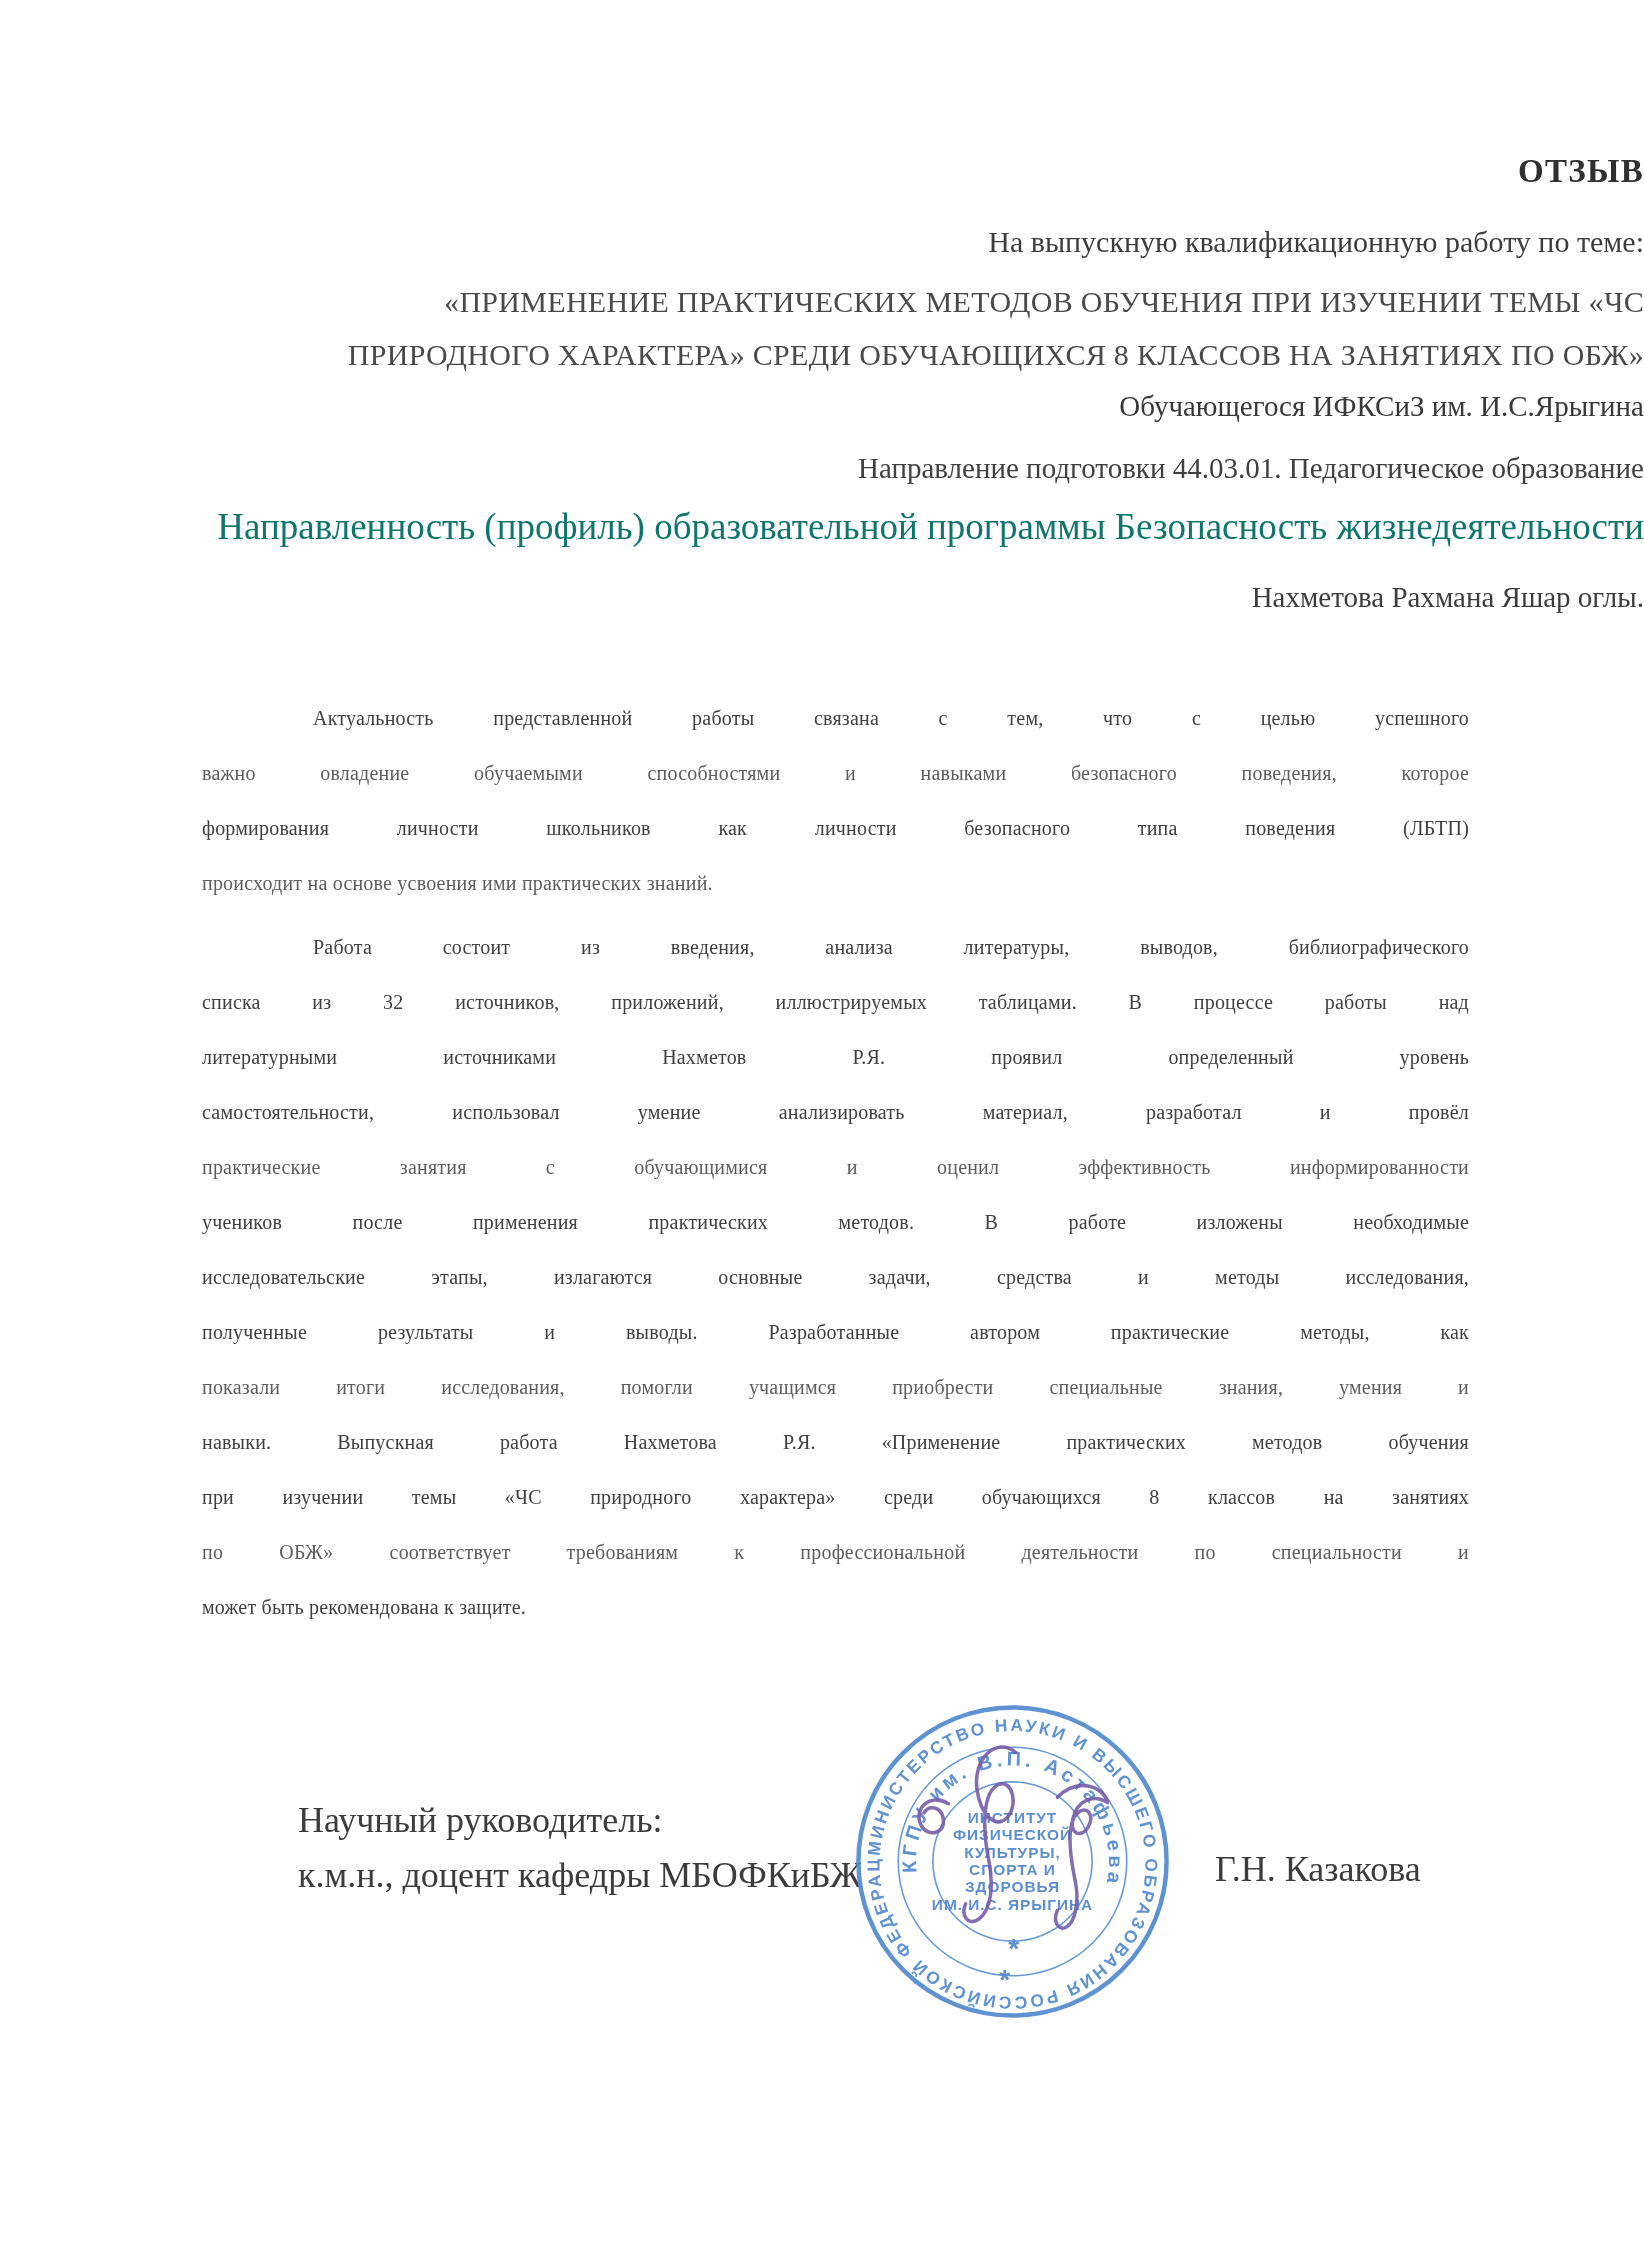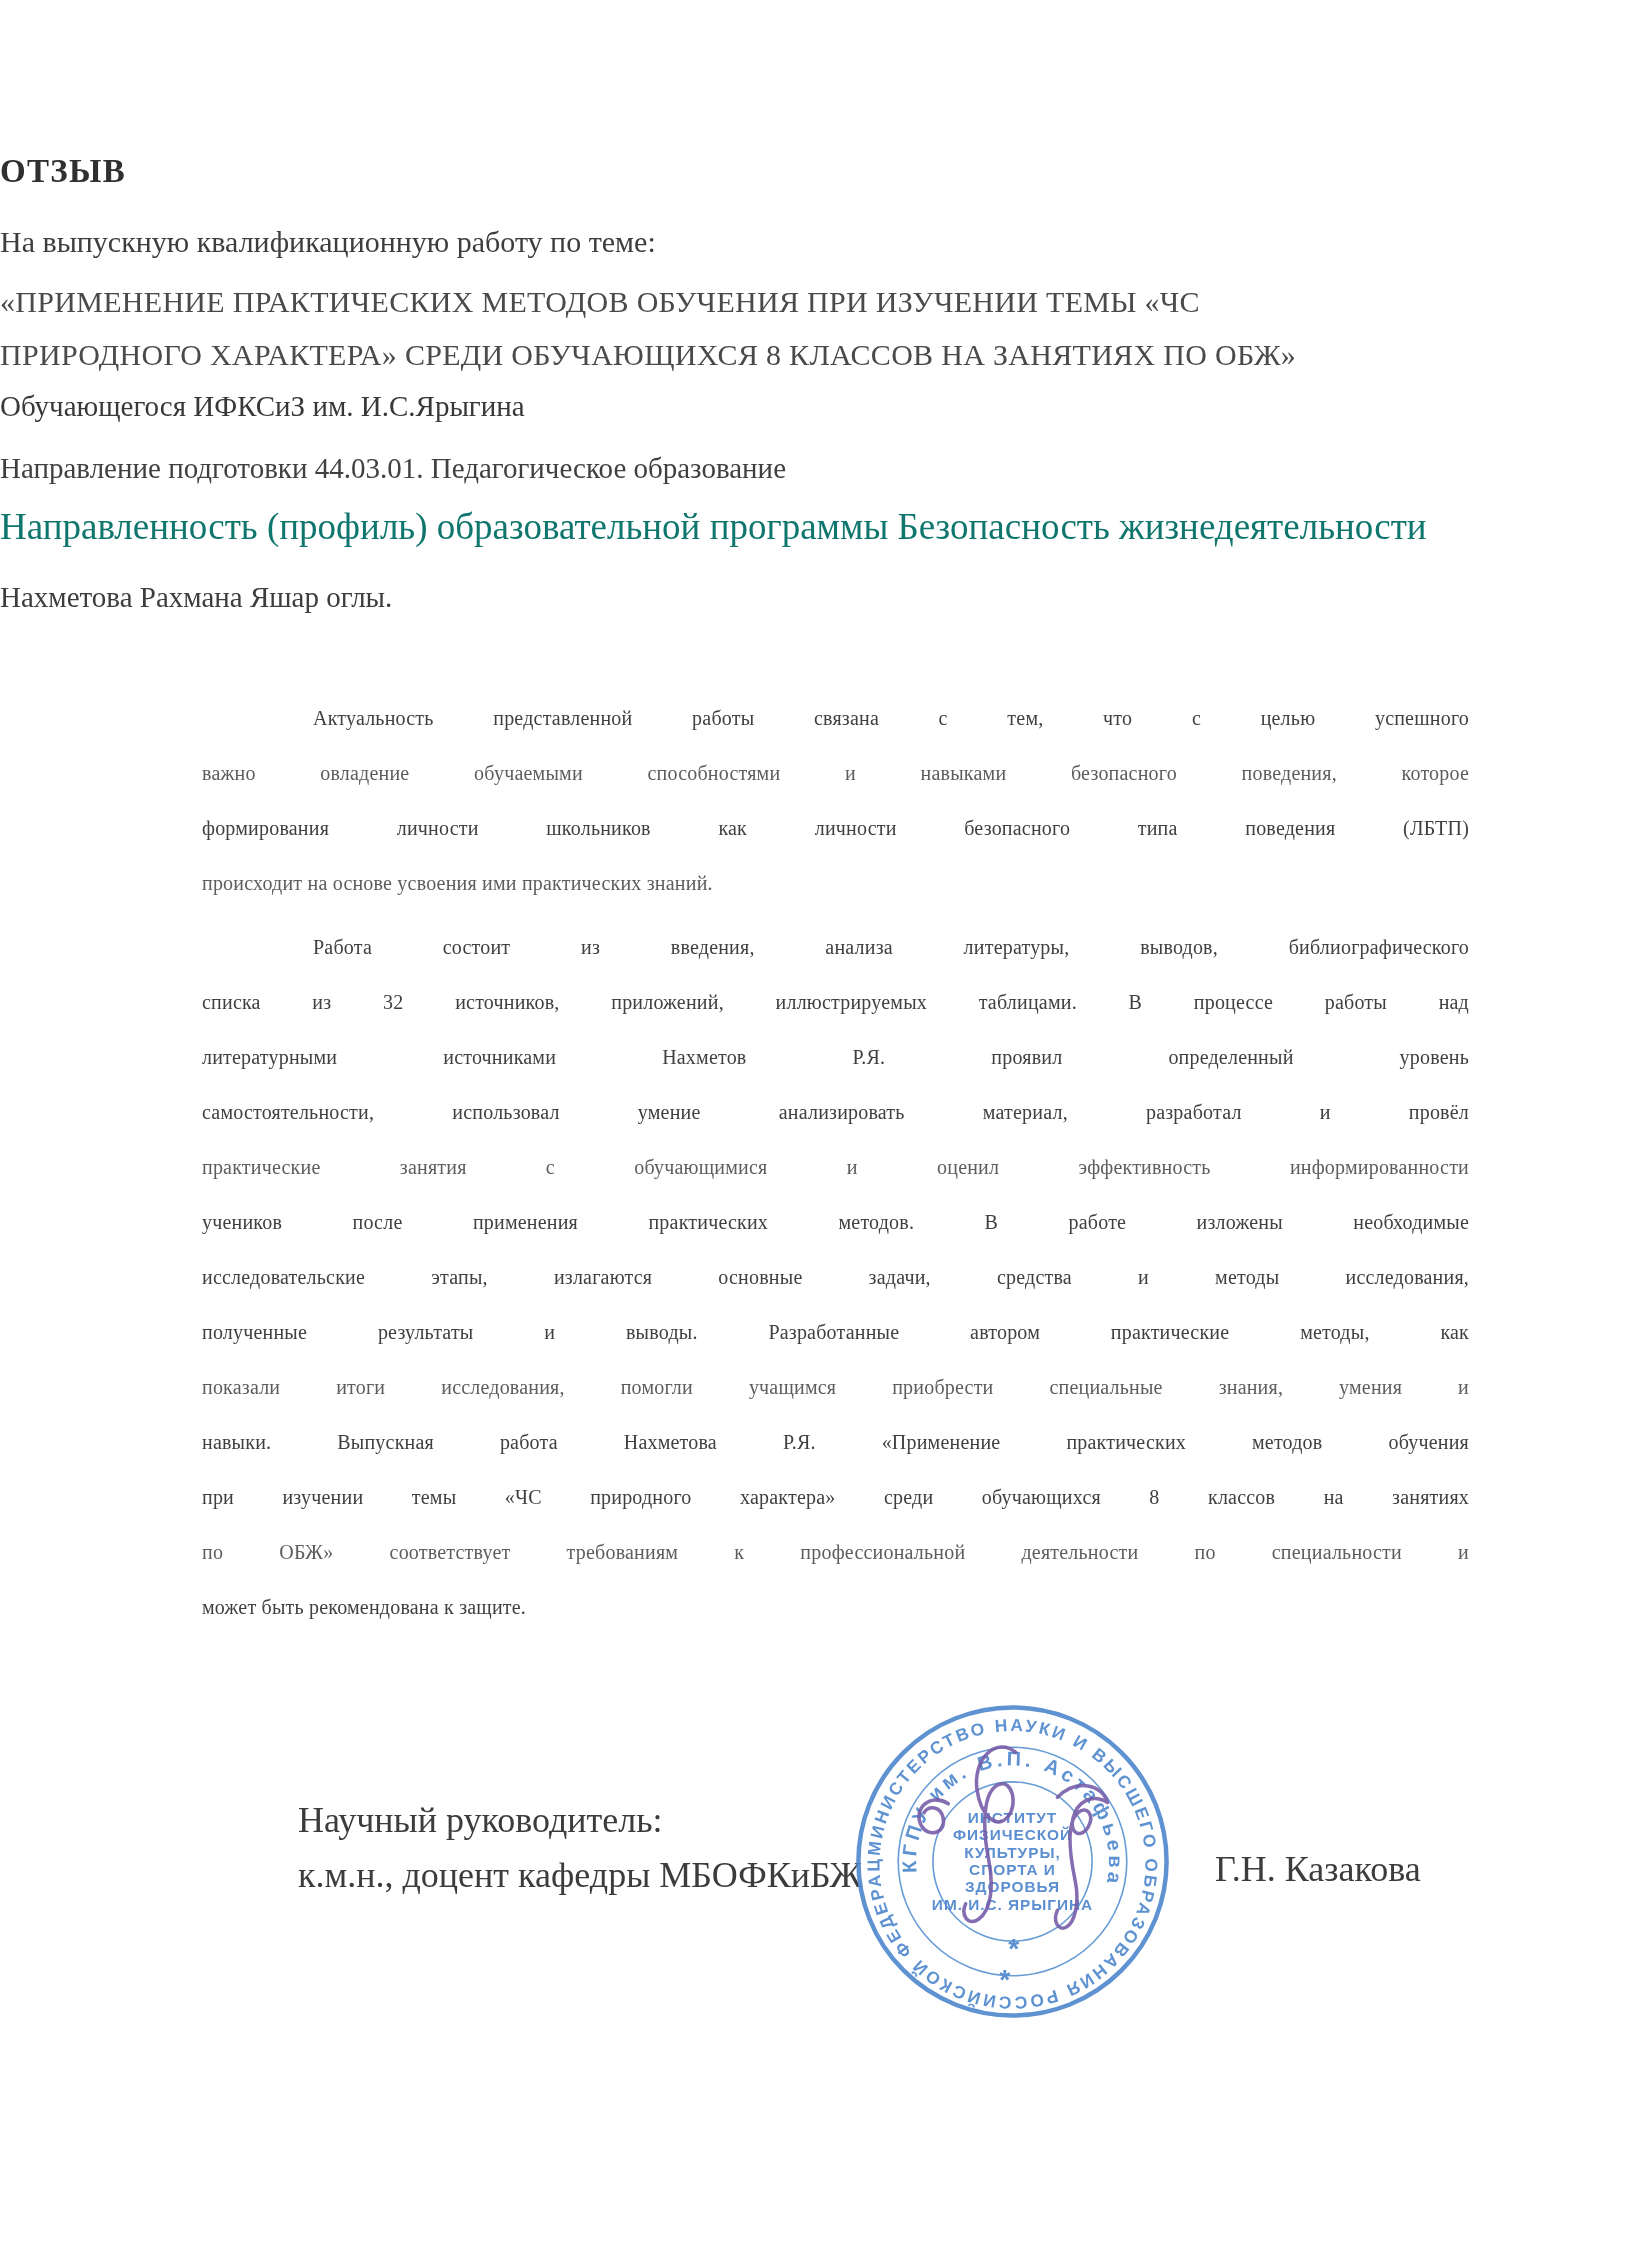--- a/index.html
+++ b/index.html
@@ -9,21 +9,21 @@
     height: 2261px;
     background: #ffffff;
     font-family: "Liberation Serif", "DejaVu Serif", serif;
     color: #3a3a3a;
     overflow: hidden;
   }
   .center-line {
     position: absolute;
     left: 0;
     width: 100%;
-    text-align: left;
+    text-align: right;
     white-space: nowrap;
   }
   .doc-title {
     top: 153px;
     font-size: 33px;
     font-weight: bold;
     letter-spacing: 1.3px;
     color: #303030;
   }
   .h-sub      { top: 225px;  font-size: 30px; color: #3d3d3d; }

